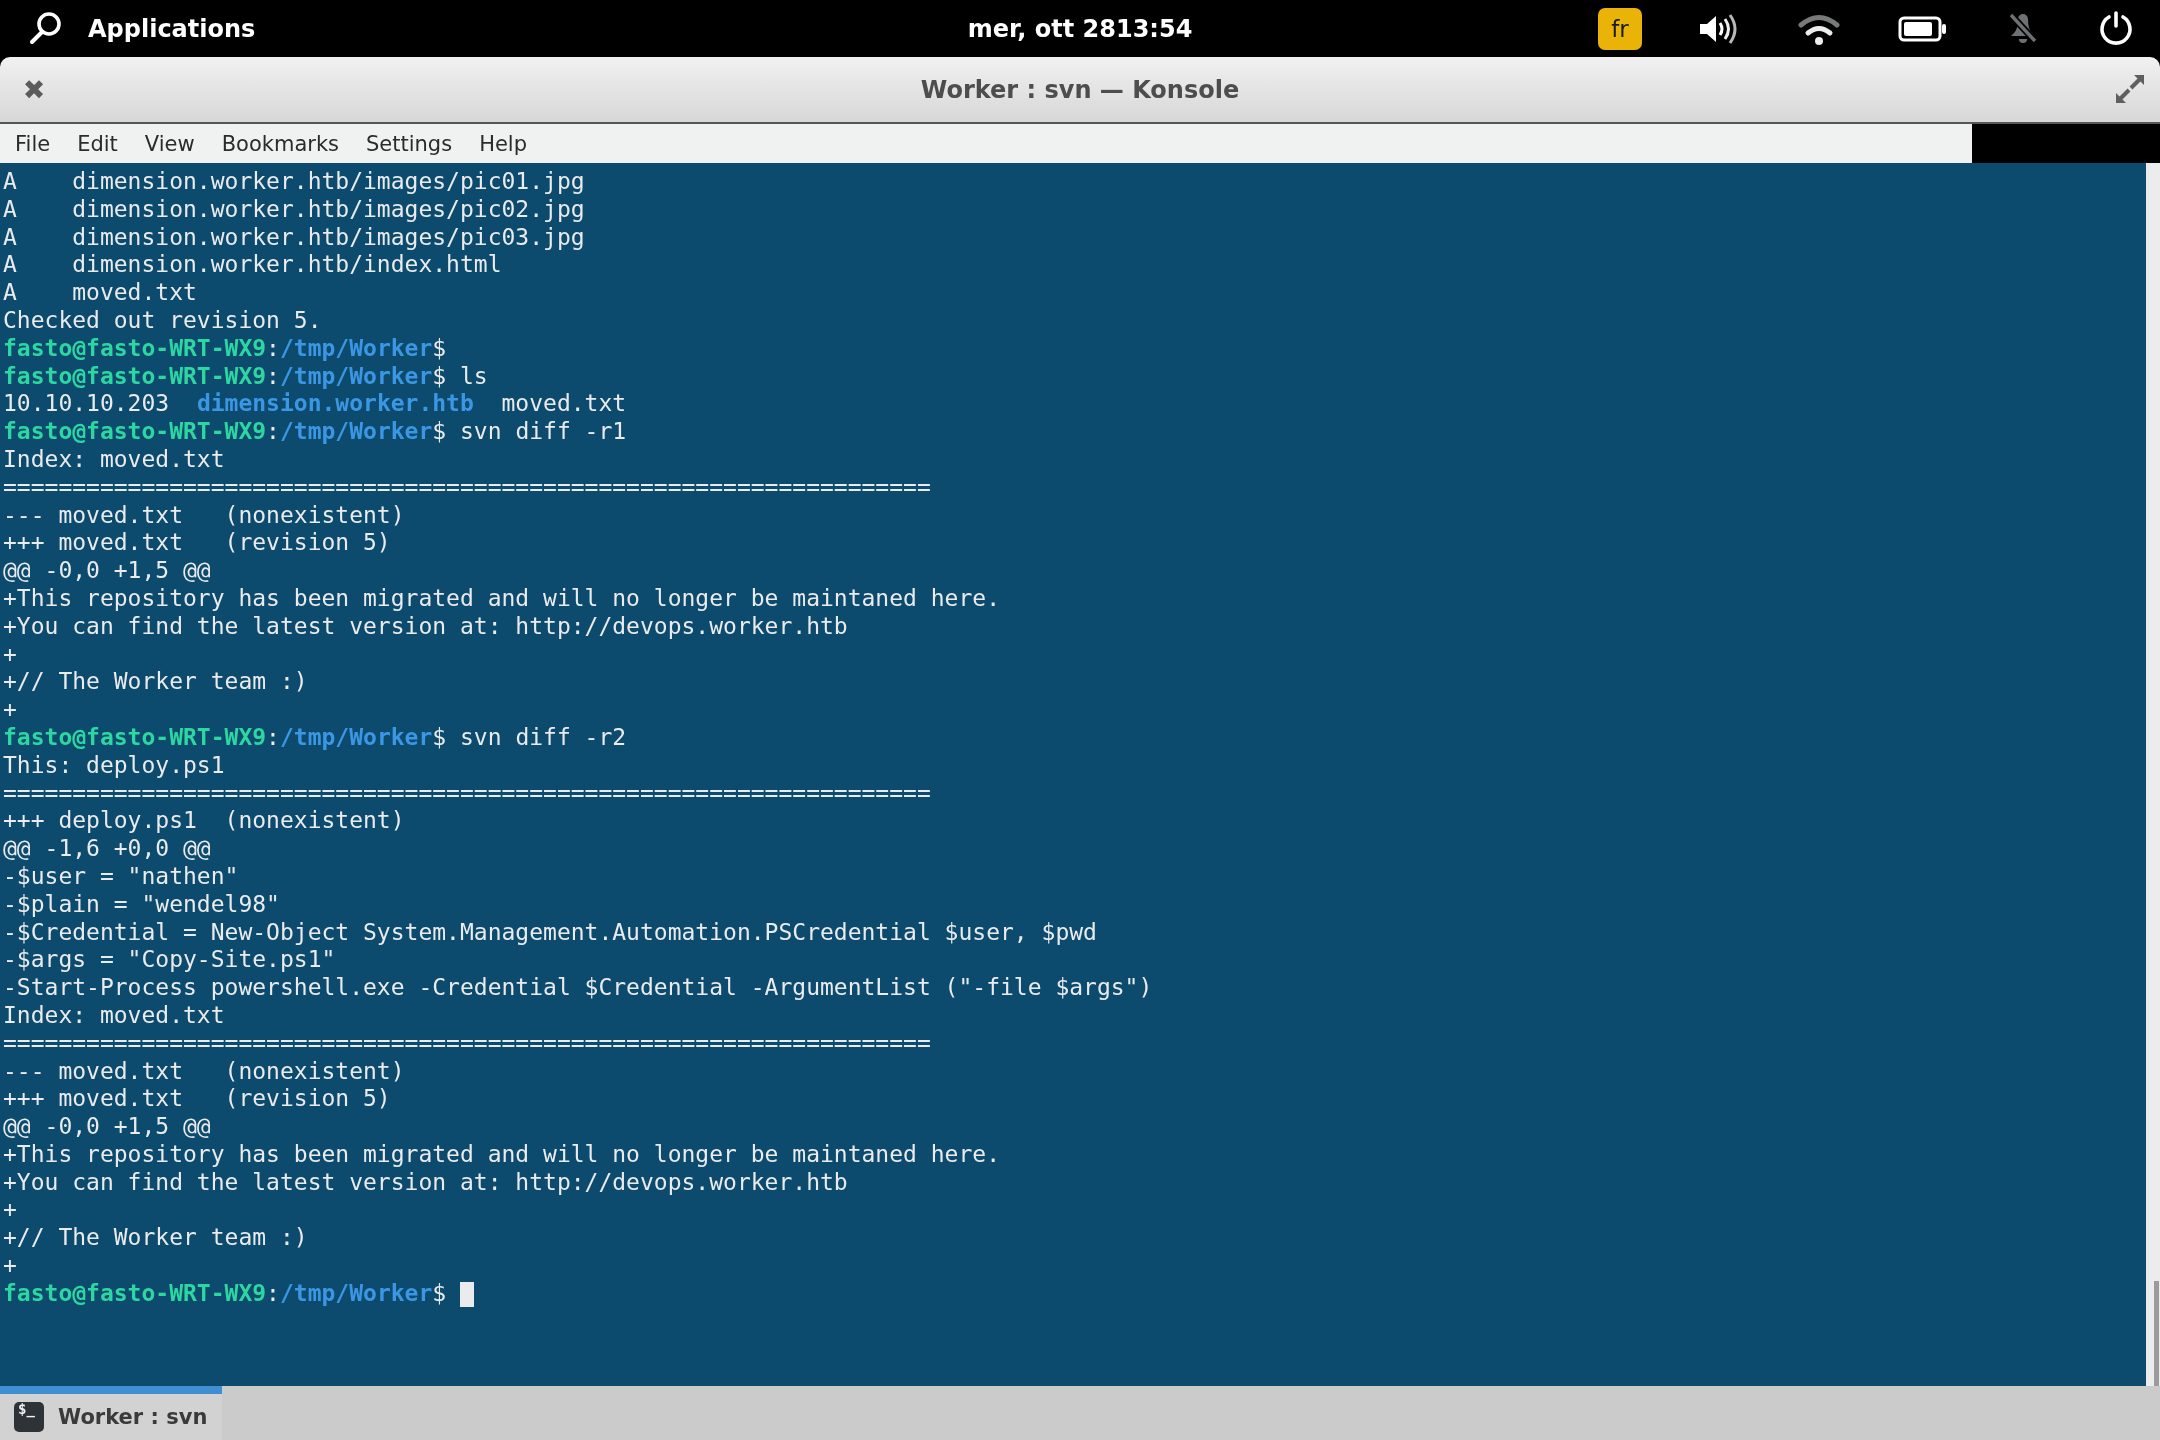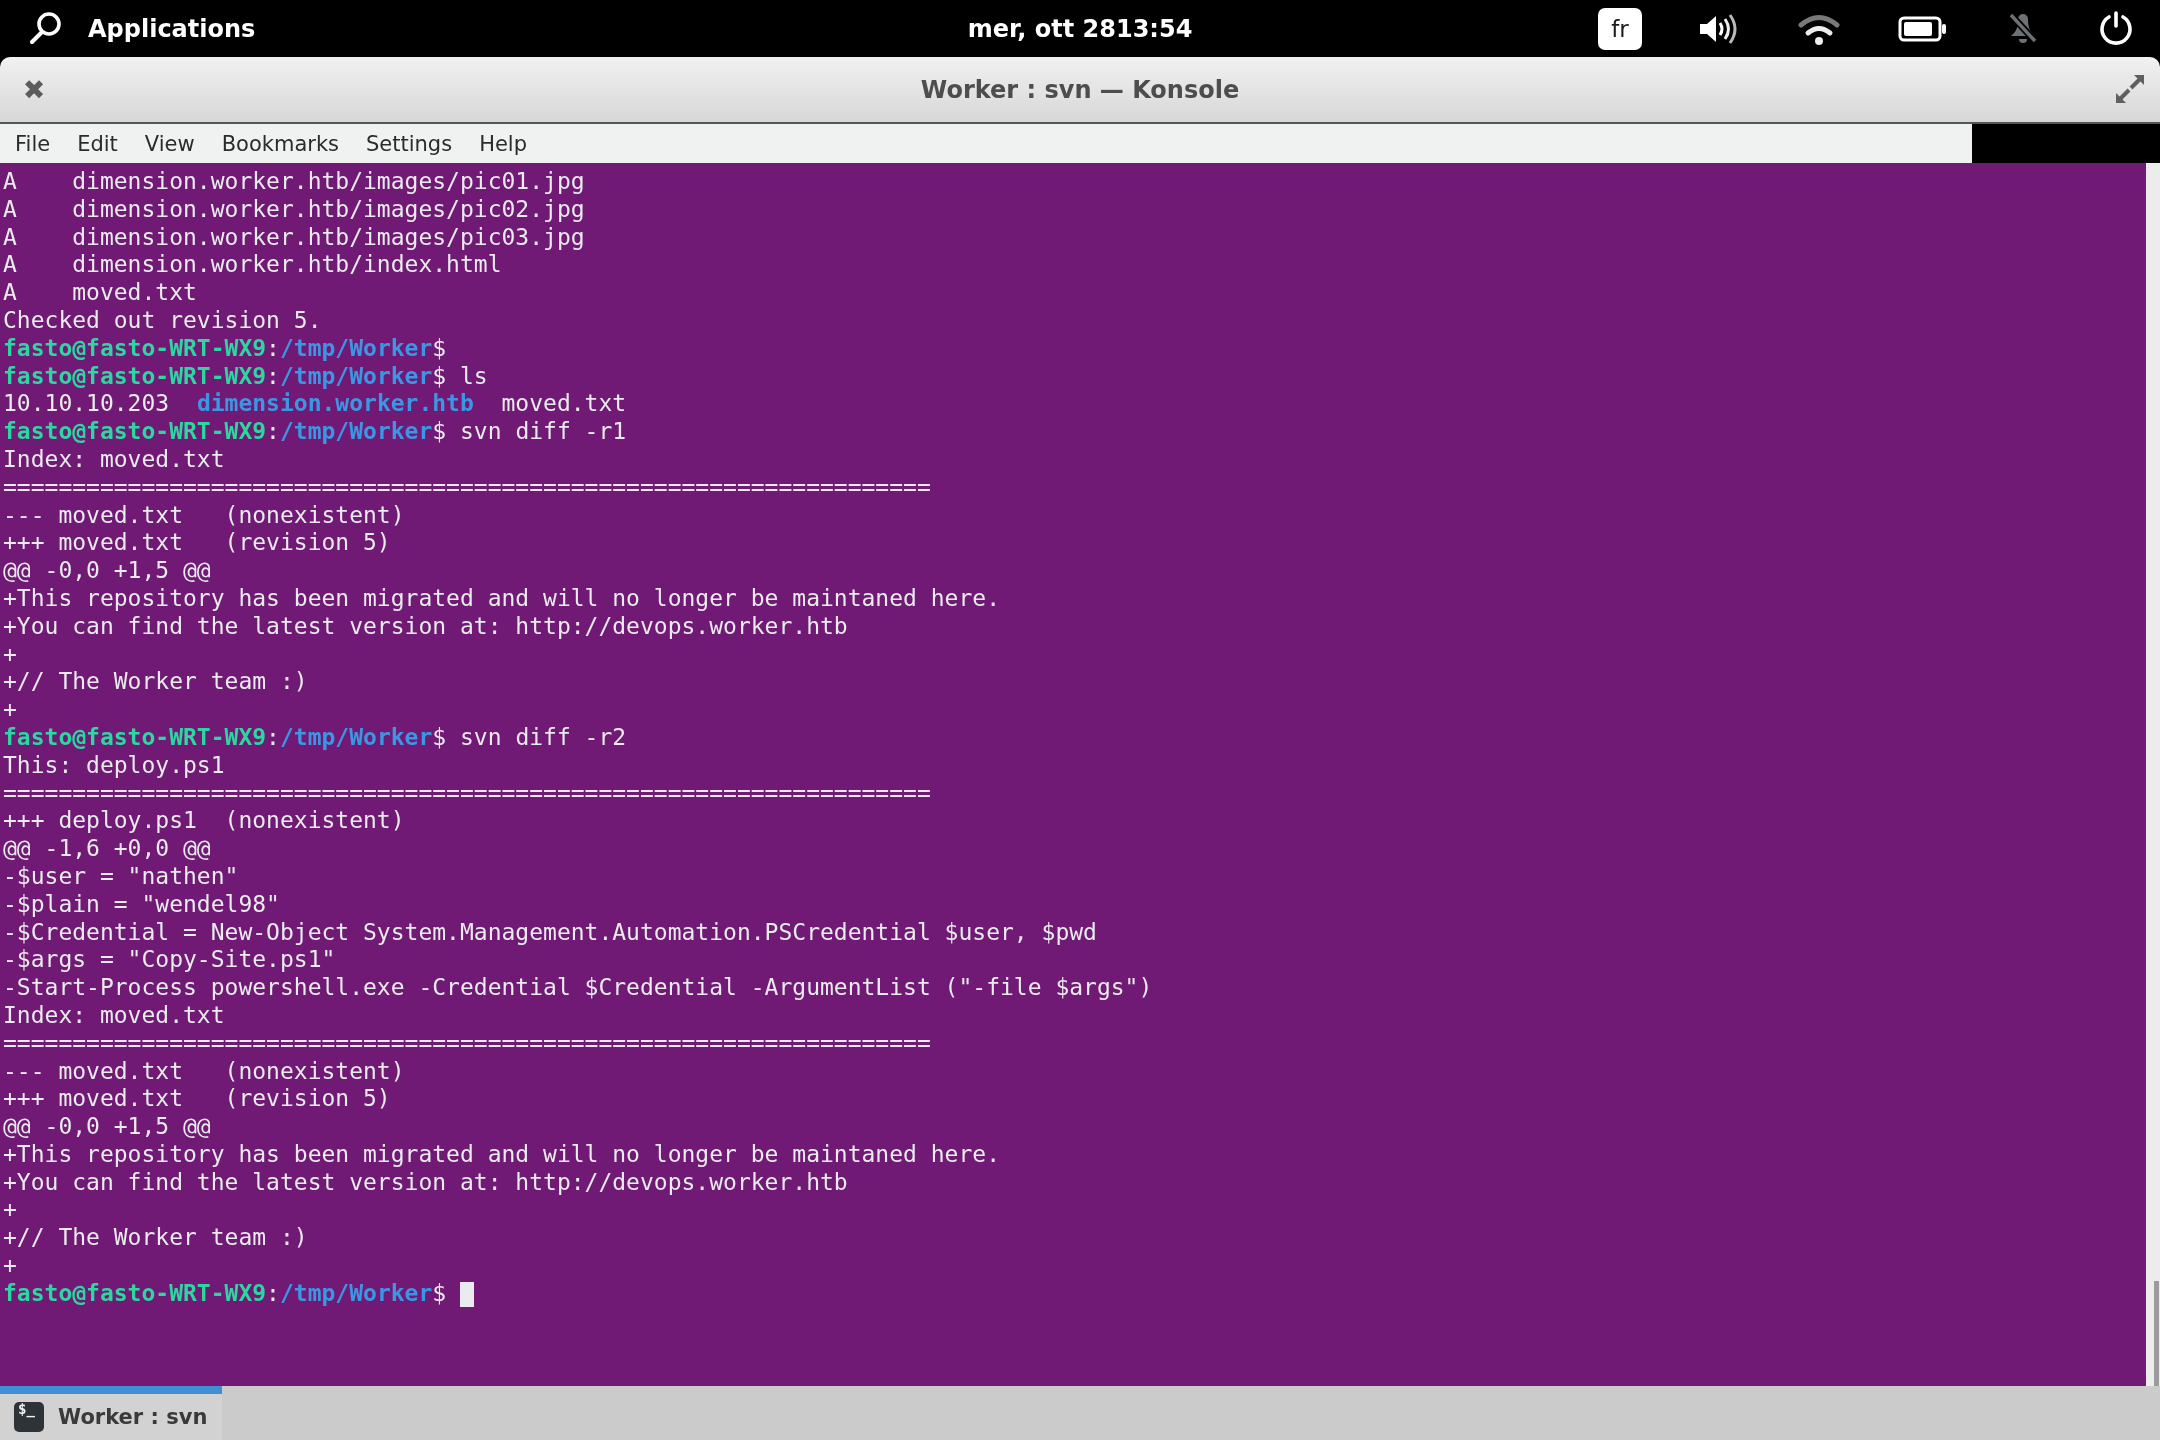--- a/index.html
+++ b/index.html
@@ -7,40 +7,40 @@
        font-family:"DejaVu Sans",sans-serif;}
 
   
   .panel{position:absolute;left:0;top:0;width:2160px;height:57px;background:#000;border-radius:21px;}
   .panel-left{position:absolute;left:26px;top:0;height:57px;display:flex;align-items:center;gap:24px;}
   .app-label{color:#fff;font-weight:bold;font-size:24px;}
   .clock{position:absolute;left:50%;transform:translateX(-50%);top:0;height:57px;
          display:flex;align-items:center;color:#fff;font-weight:bold;font-size:24px;}
   .tray{position:absolute;right:26px;top:0;height:57px;display:flex;align-items:center;}
   .tray>*{margin-left:56px;}
-  .kbd{width:44px;height:42px;background:#ffffff;border-radius:7px;color:#1b1b1b;
+  .kbd{width:44px;height:42px;background:#eab308;border-radius:7px;color:#1b1b1b;
        font-size:23px;display:flex;align-items:center;justify-content:center;}
 
   
   .titlebar{position:absolute;left:0;top:57px;width:2160px;height:65px;
             background:linear-gradient(#f1f1f1,#d7d7d7);border-radius:10px 10px 0 0;}
   .win-sep{position:absolute;left:0;top:122px;width:2160px;height:2px;background:#54575a;}
   .close-btn{position:absolute;left:16px;top:14px;width:36px;height:36px;color:#5c5c5c;
              font-size:27px;font-weight:bold;display:flex;align-items:center;justify-content:center;cursor:default;}
   .win-title{position:absolute;left:0;top:0;width:100%;height:65px;display:flex;align-items:center;
              justify-content:center;font-weight:bold;font-size:24px;color:#4d4d4d;}
   .max-btn{position:absolute;right:12px;top:14px;width:36px;height:36px;display:flex;
            align-items:center;justify-content:center;}
 
   .menubar{position:absolute;left:0;top:124px;width:1972px;height:39px;background:#f0f1f1;
            display:flex;align-items:center;padding-left:11px;box-sizing:border-box;}
   .menu-item{font-size:21px;color:#2b2b2b;margin-right:19px;padding:2px 4px;}
 
   
-  .terminal{position:absolute;left:0;top:163px;width:2160px;height:1223px;background:#701a75;
+  .terminal{position:absolute;left:0;top:163px;width:2160px;height:1223px;background:#0c4a6e;
             overflow:hidden;}
   #term-lines{padding:5px 0 0 3px;font-family:"DejaVu Sans Mono",monospace;font-size:23px;}
   .tline{white-space:pre;line-height:27.8px;height:27.8px;}
   .c-d{color:#e9ebec;}
   .c-g{color:#2dd7a1;font-weight:bold;}
   .c-b{color:#3b97e3;font-weight:bold;}
   .cursor{display:inline-block;width:14px;height:25px;background:#e9ebec;
           vertical-align:middle;margin-left:0;}
 
   .scroll-track{position:absolute;right:0;top:163px;width:14px;height:1223px;background:#ececec;}

